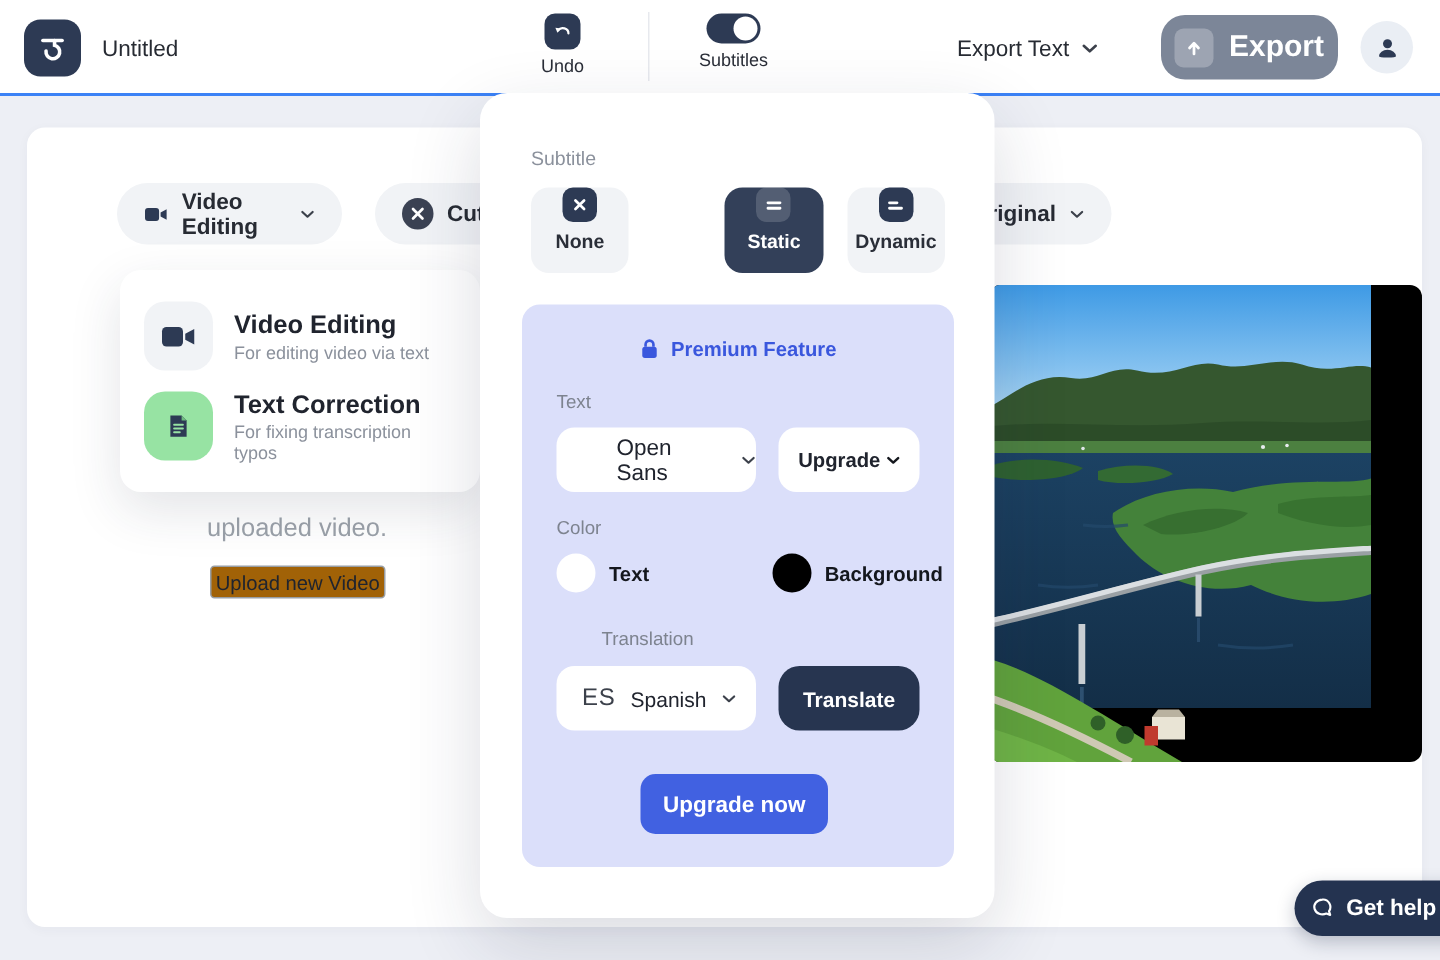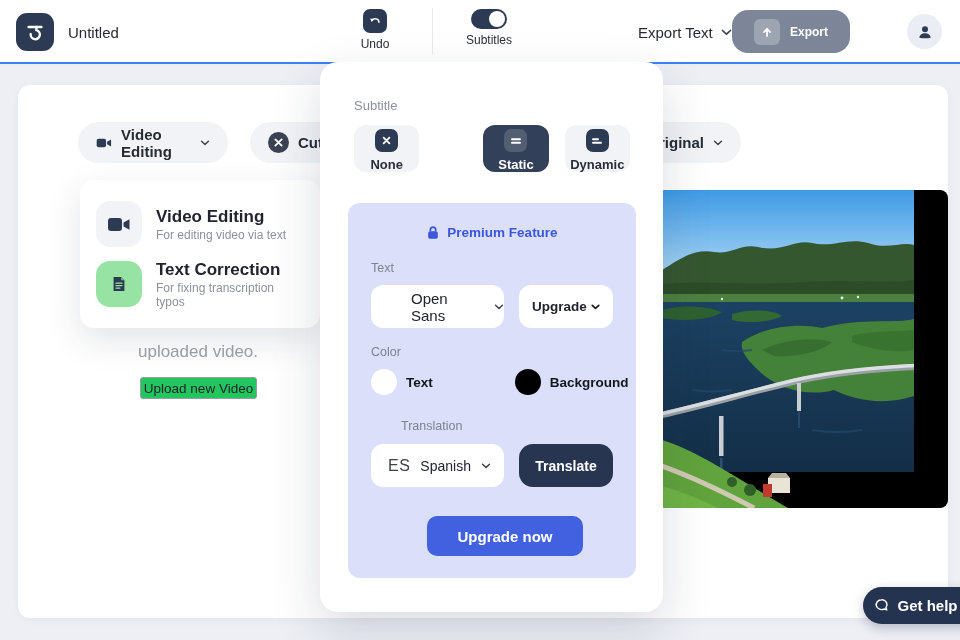--- a/index.html
+++ b/index.html
@@ -15,23 +15,23 @@
   .doc-title { position:absolute; left:68px; top:0; height:64px; display:flex; align-items:center;
                font-size:15px; font-weight:500; color:#272b33; }
   .hdr-group { position:absolute; top:9px; width:70px; display:flex; flex-direction:column; align-items:center; gap:4px; cursor:pointer; }
   .hdr-group .glabel { font-size:12px; color:#2a2e38; }
   .icon-btn { width:24px; height:24px; background:#2d3a54; border-radius:7px; display:flex; align-items:center; justify-content:center; }
   .hdr-divider { position:absolute; left:432px; top:8px; width:1px; height:46px; background:#e7e9ee; }
   .toggle { width:36px; height:20px; background:#2d3a54; border-radius:10px; position:relative; }
   .toggle .knob { position:absolute; right:2px; top:2px; width:16px; height:16px; background:#ffffff; border-radius:50%; }
   .export-text { position:absolute; left:638px; top:0; height:64px; display:flex; align-items:center; gap:8px;
                  font-size:15px; color:#272b33; cursor:pointer; }
-  .export-btn { position:absolute; left:732px; top:10px; width:118px; height:43px; background:#7c8698;
+  .export-btn { position:absolute; left:774px; top:10px; width:118px; height:43px; background:#7c8698;
                 border:none; border-radius:16px; display:flex; align-items:center; justify-content:center; gap:10px;
-                color:#fff; font-size:12px; font-weight:700; font-family:inherit; cursor:pointer; }
+                color:#fff; font-size:20px; font-weight:700; font-family:inherit; cursor:pointer; }
   .export-btn .up-box { width:26px; height:26px; background:rgba(255,255,255,.25); border-radius:6px;
                         display:flex; align-items:center; justify-content:center; }
   .avatar { position:absolute; left:907px; top:14px; width:35px; height:35px; border-radius:50%;
             background:#eaeef4; display:flex; align-items:center; justify-content:center; cursor:pointer; }
 
   
   .main-card { position:absolute; left:18px; top:85px; width:930px; height:533px; background:#ffffff;
                border-radius:12px; box-shadow:0 2px 8px rgba(40,50,80,.04); z-index:1; }
 
   .chip { position:absolute; top:122px; height:41px; background:#f1f3f6; border-radius:21px;
@@ -48,36 +48,36 @@
                border-radius:14px; box-shadow:0 12px 34px rgba(35,45,70,.13); z-index:20; padding:14px 16px; }
   .mode-item { display:flex; align-items:center; gap:14px; height:60px; cursor:pointer; }
   .mode-ic { width:46px; height:46px; border-radius:14px; display:flex; align-items:center; justify-content:center; flex:none; }
   .mode-ic.gray { background:#f1f3f6; }
   .mode-ic.green { background:#97e3a3; }
   .mode-item .t { font-size:17px; font-weight:700; color:#20242e; line-height:1.25; }
   .mode-item .s { font-size:12px; color:#8b919c; }
 
   .placeholder-tail { position:absolute; left:78px; top:342px; width:240px; text-align:center;
                       font-size:17px; color:#9ba1a9; z-index:2; }
-  .upload-btn { position:absolute; left:140px; top:377px; width:117px; height:22px; background:#22c55e;
+  .upload-btn { position:absolute; left:140px; top:377px; width:117px; height:22px; background:#a16207;
                 border:1px solid #989ea5; border-radius:3px; font-size:13.5px; color:#20242e;
                 font-family:inherit; cursor:pointer; z-index:2; }
 
   
   .video-box { position:absolute; left:662px; top:190px; width:286px; height:318px; background:#000;
                border-radius:4px 8px 8px 4px; overflow:hidden; z-index:4; }
   .video-box svg { position:absolute; left:0; top:0; }
 
   
   .sub-panel { position:absolute; left:320px; top:62px; width:343px; height:550px; background:#ffffff;
                border-radius:18px; box-shadow:0 18px 50px rgba(30,38,66,.16); z-index:50; }
   .sub-label { position:absolute; left:34px; top:36px; font-size:13px; color:#8b919c;text-align:center; }
   .opt-row { position:absolute; left:34px; top:63px; width:276px; display:flex; gap:16px; }
-  .opt-card { width:81px; height:47px; border-radius:12px; background:#f1f3f6; display:flex; flex-direction:column;
-              align-items:center; justify-content:flex-end; gap:5px; cursor:pointer; }
+  .opt-card { width:81px; height:57px; border-radius:12px; background:#f1f3f6; display:flex; flex-direction:column;
+              align-items:center; justify-content:flex-start; gap:5px; cursor:pointer; }
   .opt-card .oic { width:23px; height:23px; border-radius:7px; background:#2d3a54;
                    display:flex; align-items:center; justify-content:center; }
   .opt-card .olabel { font-size:13px; font-weight:700; color:#2a2e38; }
   .opt-card.selected { background:#334059;margin-left:48px; }
   .opt-card.selected .oic { background:rgba(255,255,255,.16); }
   .opt-card.selected .olabel { color:#ffffff; }
 
   .premium-card { position:absolute; left:28px; top:141px; width:288px; height:375px; background:#dbdffa;
                   border-radius:12px; }
   .premium-badge { position:absolute; left:0; top:22px; width:288px; display:flex; align-items:center;
@@ -88,21 +88,21 @@
   .pill-font { left:23px; top:82px; width:133px; padding-left:40px; font-size:15px; gap:14px; }
   .pill-weight { left:171px; top:82px; width:94px; justify-content:center; gap:4px; font-size:13.5px; font-weight:700; }
   .swatch-row { position:absolute; top:166px; left:23px; width:242px; display:flex; align-items:center; }
   .swatch { width:26px; height:26px; border-radius:50%; flex:none; cursor:pointer; }
   .swatch-label { font-size:13.5px; font-weight:700; color:#14171d; margin-left:9px; }
   .pill-lang { left:23px; top:241px; width:133px; padding-left:17px; gap:10px; font-size:14px; }
   .lang-code { font-size:16px; color:#3c414b; letter-spacing:.5px; }
   .translate-btn { position:absolute; left:171px; top:241px; width:94px; height:43px; background:#273550;
                    border:none; border-radius:14px; color:#fff; font-size:14px; font-weight:700;
                    font-family:inherit; cursor:pointer; }
-  .upgrade-btn { position:absolute; left:79px; top:313px; width:156px; height:40px; background:#4161e1;
+  .upgrade-btn { position:absolute; left:79px; top:313px; width:125px; height:40px; background:#4161e1;
                  border:none; border-radius:10px; color:#fff; font-size:15px; font-weight:700;
                  font-family:inherit; cursor:pointer; }
 
   
   .help-btn { position:absolute; left:863px; top:587px; width:130px; height:37px; background:#243350;
               border:none; border-radius:19px; display:flex; align-items:center; justify-content:center; gap:7px;
               color:#fff; font-size:15px; font-weight:700; font-family:inherit; cursor:pointer; z-index:60;
               box-shadow:0 4px 12px rgba(20,30,60,.25); }
 
   .chev { display:inline-flex; }

